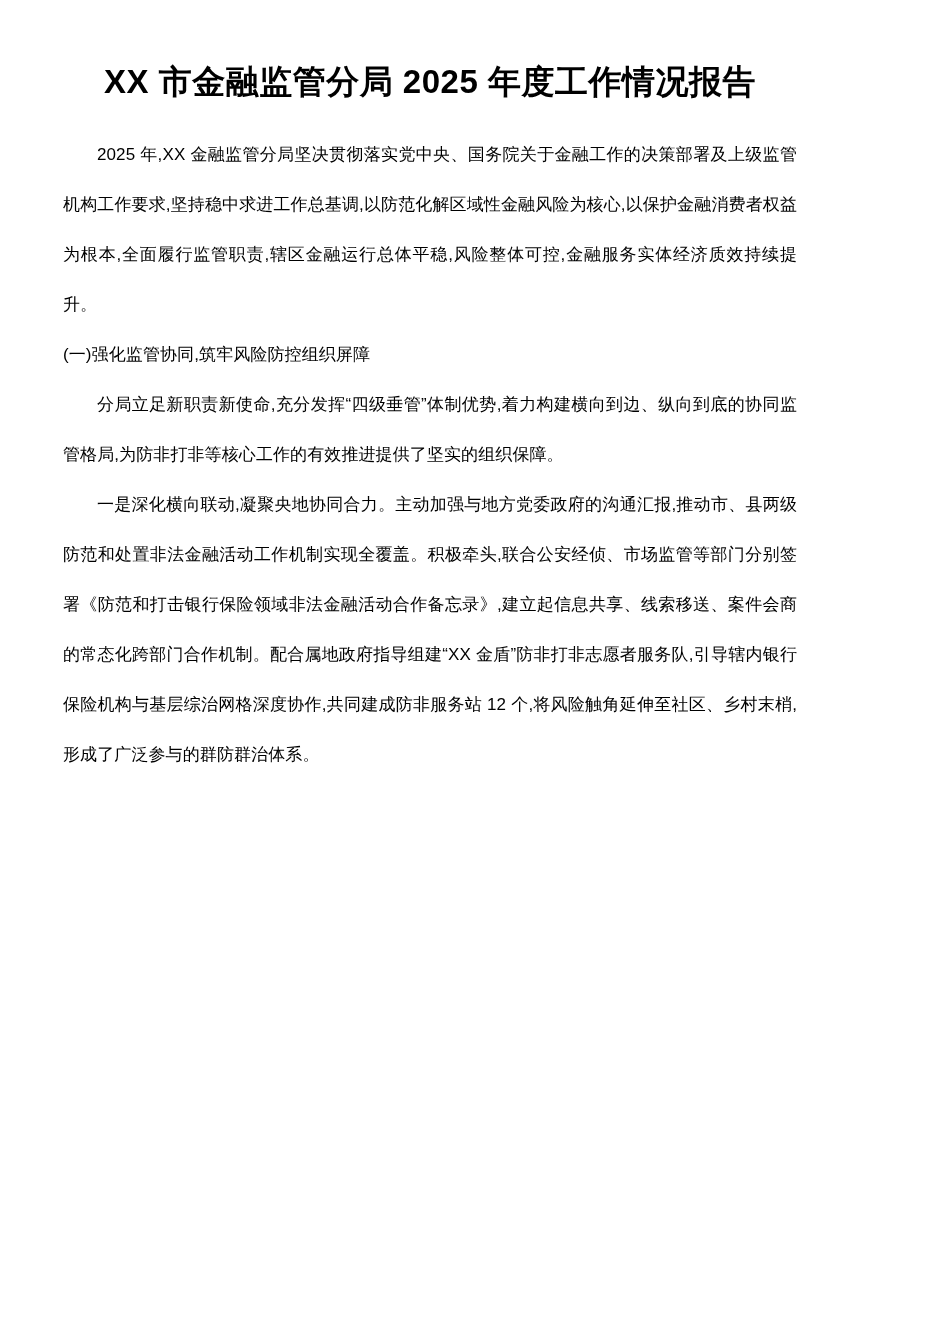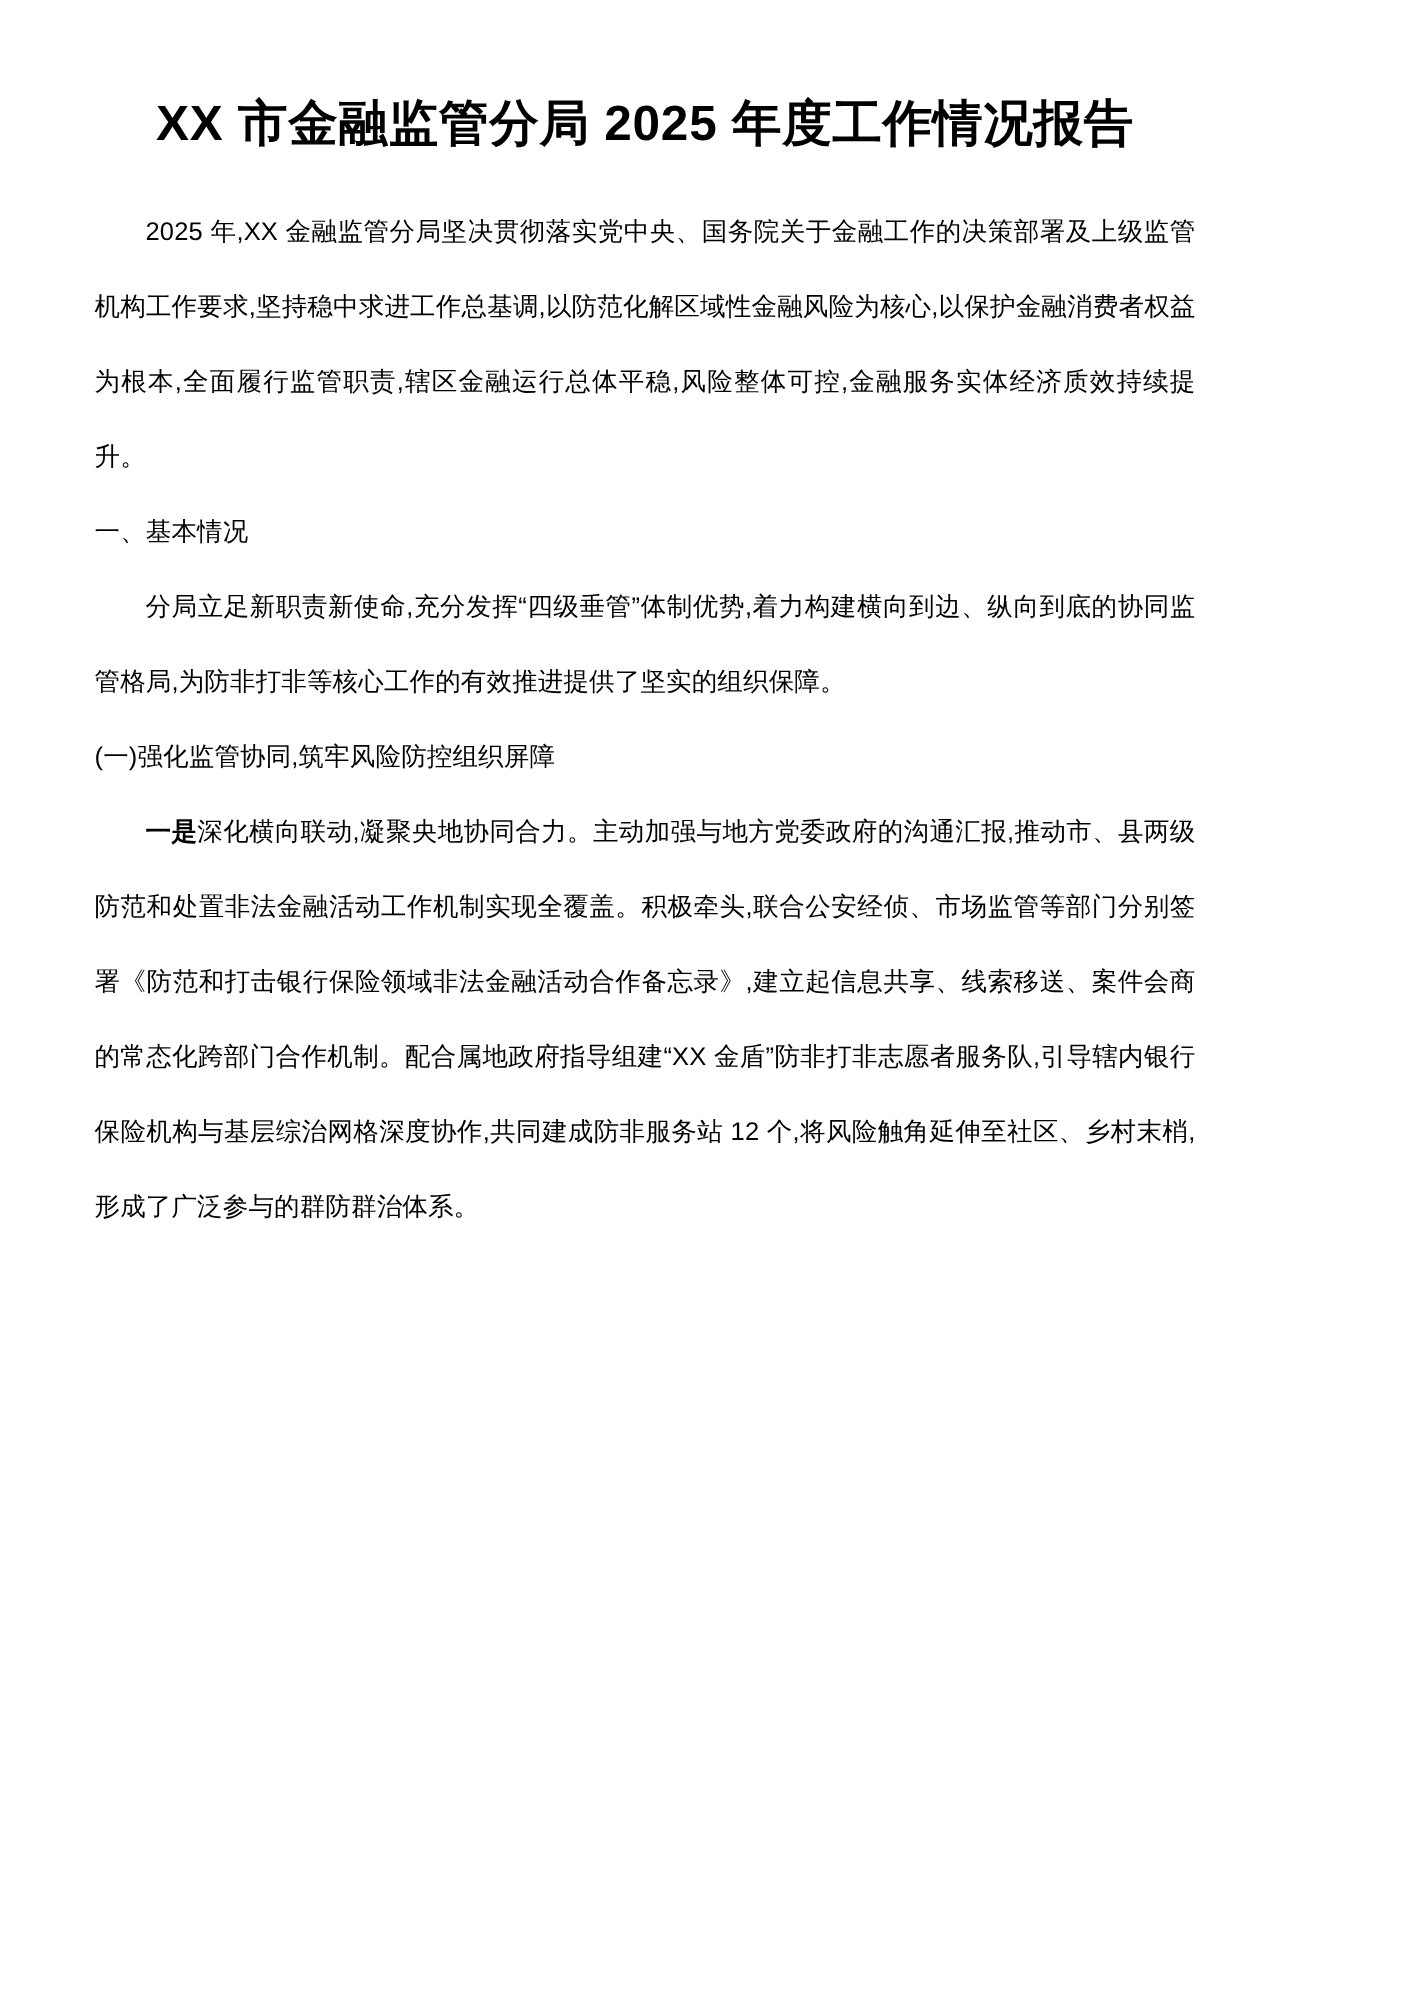--- a/index.html
+++ b/index.html
@@ -49,37 +49,36 @@
     letter-spacing: 0.1px;
     word-break: break-all;
   }
   p.indent {
     text-indent: 2em;
   }
   p.noindent {
     text-indent: 0;
   }
   .b {
-    font-weight: 700;
+    font-weight: 400;
   }
 </style>
 </head>
 <body>
 
 <div class="page">
 
   <h1 class="doc-title">XX 市金融监管分局 2025 年度工作情况报告</h1>
 
   <div class="body-block">
 
     <p class="para indent">2025 年,XX 金融监管分局坚决贯彻落实党中央、国务院关于金融工作的决策部署及上级监管机构工作要求,坚持稳中求进工作总基调,以防范化解区域性金融风险为核心,以保护金融消费者权益为根本,全面履行监管职责,辖区金融运行总体平稳,风险整体可控,金融服务实体经济质效持续提升。</p>
 
-    <p class="para noindent">一、基本情况</p>
+
+    <p class="para noindent">(一)强化监管协同,筑牢风险防控组织屏障</p>
 
     <p class="para indent">分局立足新职责新使命,充分发挥“四级垂管”体制优势,着力构建横向到边、纵向到底的协同监管格局,为防非打非等核心工作的有效推进提供了坚实的组织保障。</p>
-
-    <p class="para noindent">(一)强化监管协同,筑牢风险防控组织屏障</p>
 
     <p class="para indent"><span class="b">一是</span><span>深化横向联动,凝聚央地协同合力。主动加强与地方党委政府的沟通汇报,推动市、县两级防范和处置非法金融活动工作机制实现全覆盖。积极牵头,联合公安经侦、市场监管等部门分别签署《防范和打击银行保险领域非法金融活动合作备忘录》,建立起信息共享、线索移送、案件会商的常态化跨部门合作机制。配合属地政府指导组建“XX 金盾”防非打非志愿者服务队,引导辖内银行保险机构与基层综治网格深度协作,共同建成防非服务站 12 个,将风险触角延伸至社区、乡村末梢,形成了广泛参与的群防群治体系。</span></p>
 
 
   </div>
 </div>
 
 </body></html>

